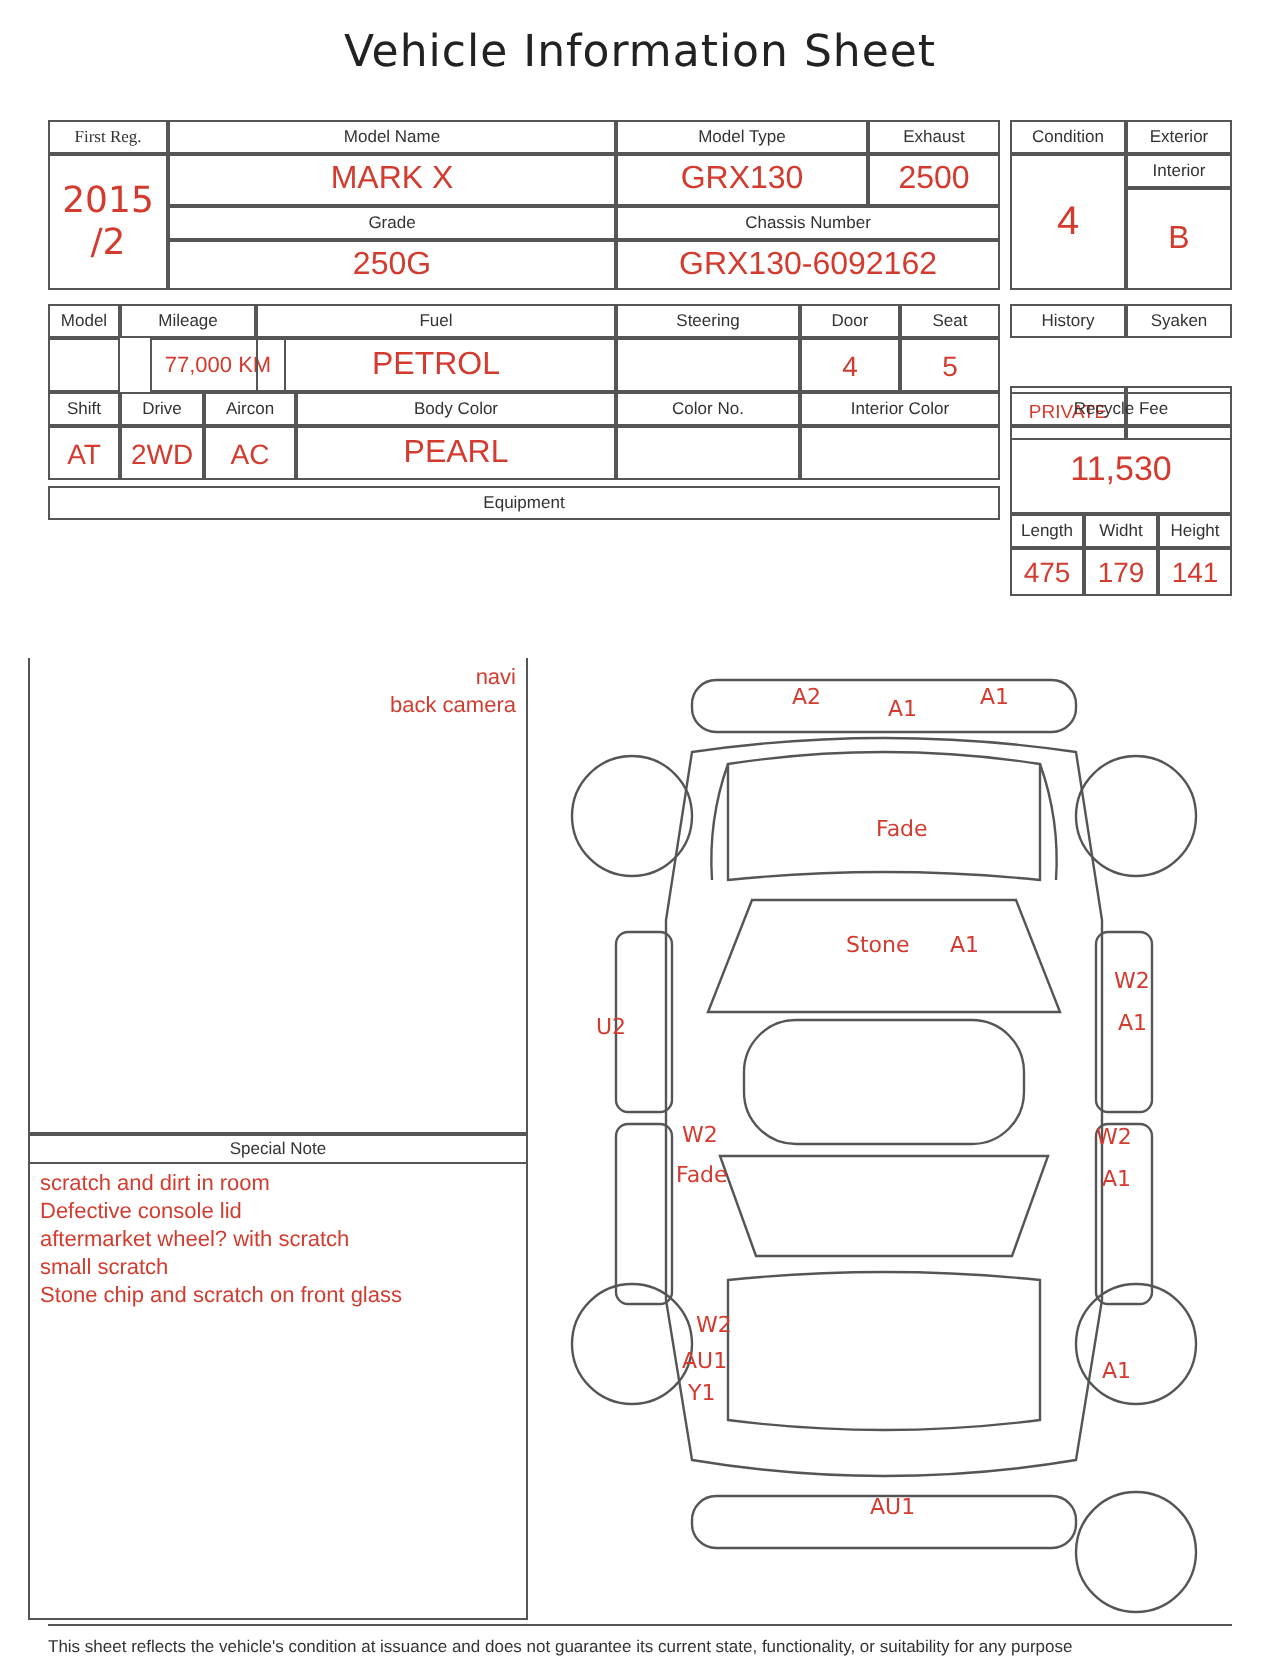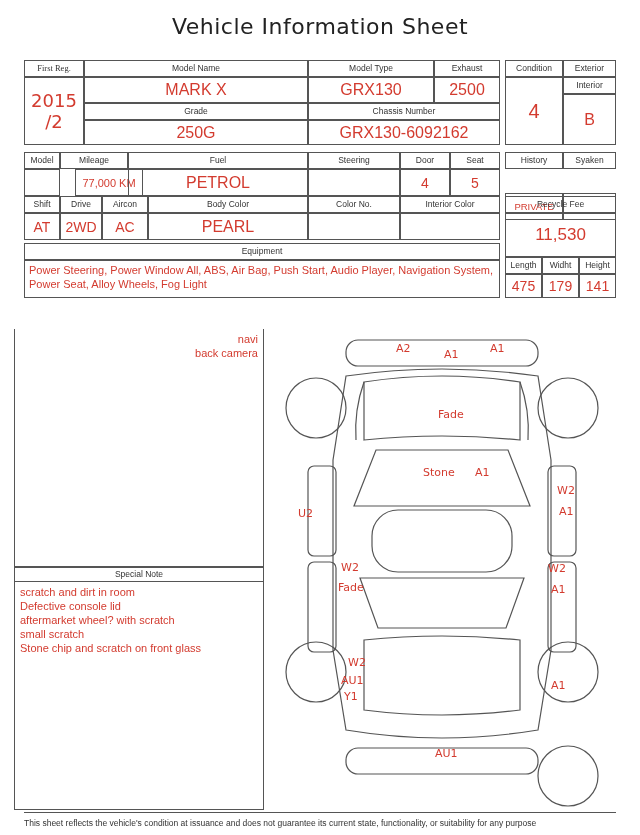--- a/index.html
+++ b/index.html
@@ -124,21 +124,20 @@
   <div class="vcell mid" style="left:60px;top:213px;width:42px;height:27px;">2WD</div>
   <div class="vcell mid" style="left:102px;top:213px;width:46px;height:27px;">AC</div>
   <div class="vcell big" style="left:148px;top:213px;width:160px;height:27px;">PEARL</div>
   <div class="vcell" style="left:308px;top:213px;width:92px;height:27px;"></div>
   <div class="vcell" style="left:400px;top:213px;width:100px;height:27px;"></div>
 
   <div class="hdrcell lbl" style="left:505px;top:196px;width:111px;height:17px;">Recycle Fee</div>
   <div class="vcell" style="left:505px;top:213px;width:111px;height:44px;font-size:17px;">11,530</div>
 
   <div class="hdrcell lbl" style="left:24px;top:243px;width:476px;height:17px;">Equipment</div>
-  <div class="equip" style="left:24px;top:260px;width:476px;height:38px;">Power Steering, Power Window  All, ABS, Air Bag, Push Start, Audio Player, Navigation System, Power Seat, Alloy Wheels, Fog Light</div>
 
   <div class="hdrcell lbl" style="left:505px;top:257px;width:37px;height:17px;">Length</div>
   <div class="hdrcell lbl" style="left:542px;top:257px;width:37px;height:17px;">Widht</div>
   <div class="hdrcell lbl" style="left:579px;top:257px;width:37px;height:17px;">Height</div>
   <div class="vcell mid" style="left:505px;top:274px;width:37px;height:24px;">475</div>
   <div class="vcell mid" style="left:542px;top:274px;width:37px;height:24px;">179</div>
   <div class="vcell mid" style="left:579px;top:274px;width:37px;height:24px;">141</div>
 
   <div class="comment-body" style="left:14px;top:329px;width:250px;height:238px;text-align:right;">navi
 back camera</div>

